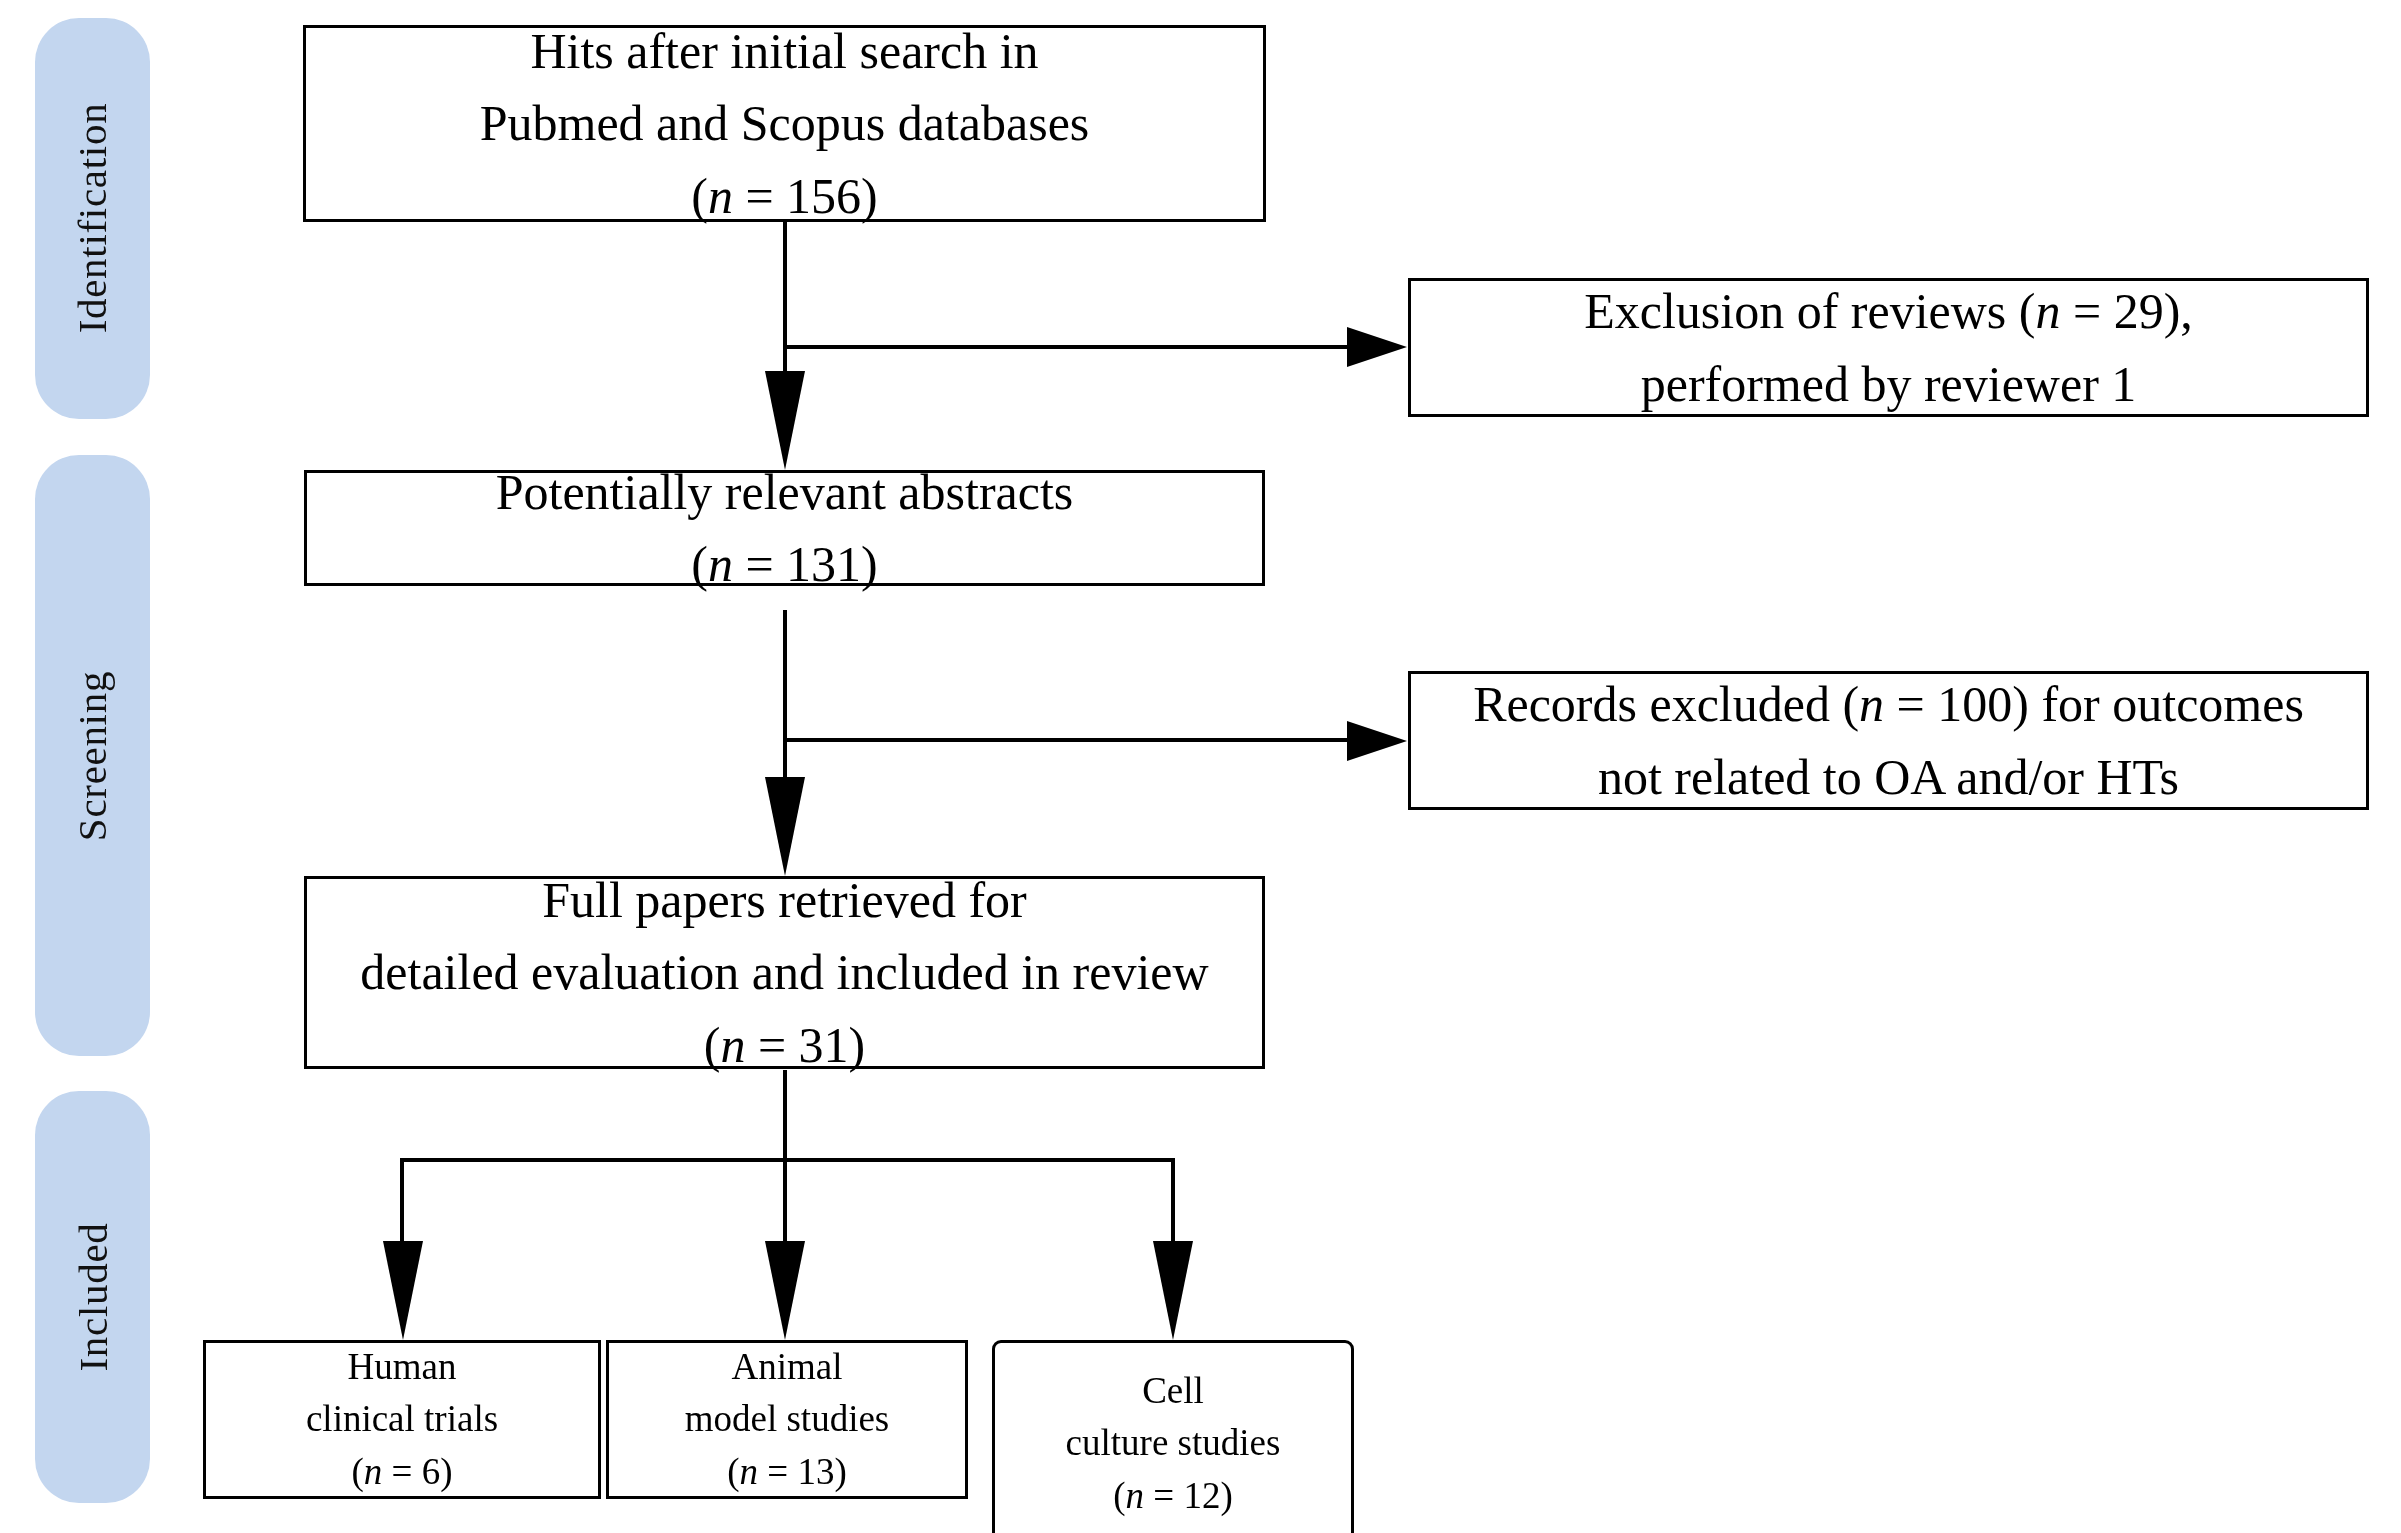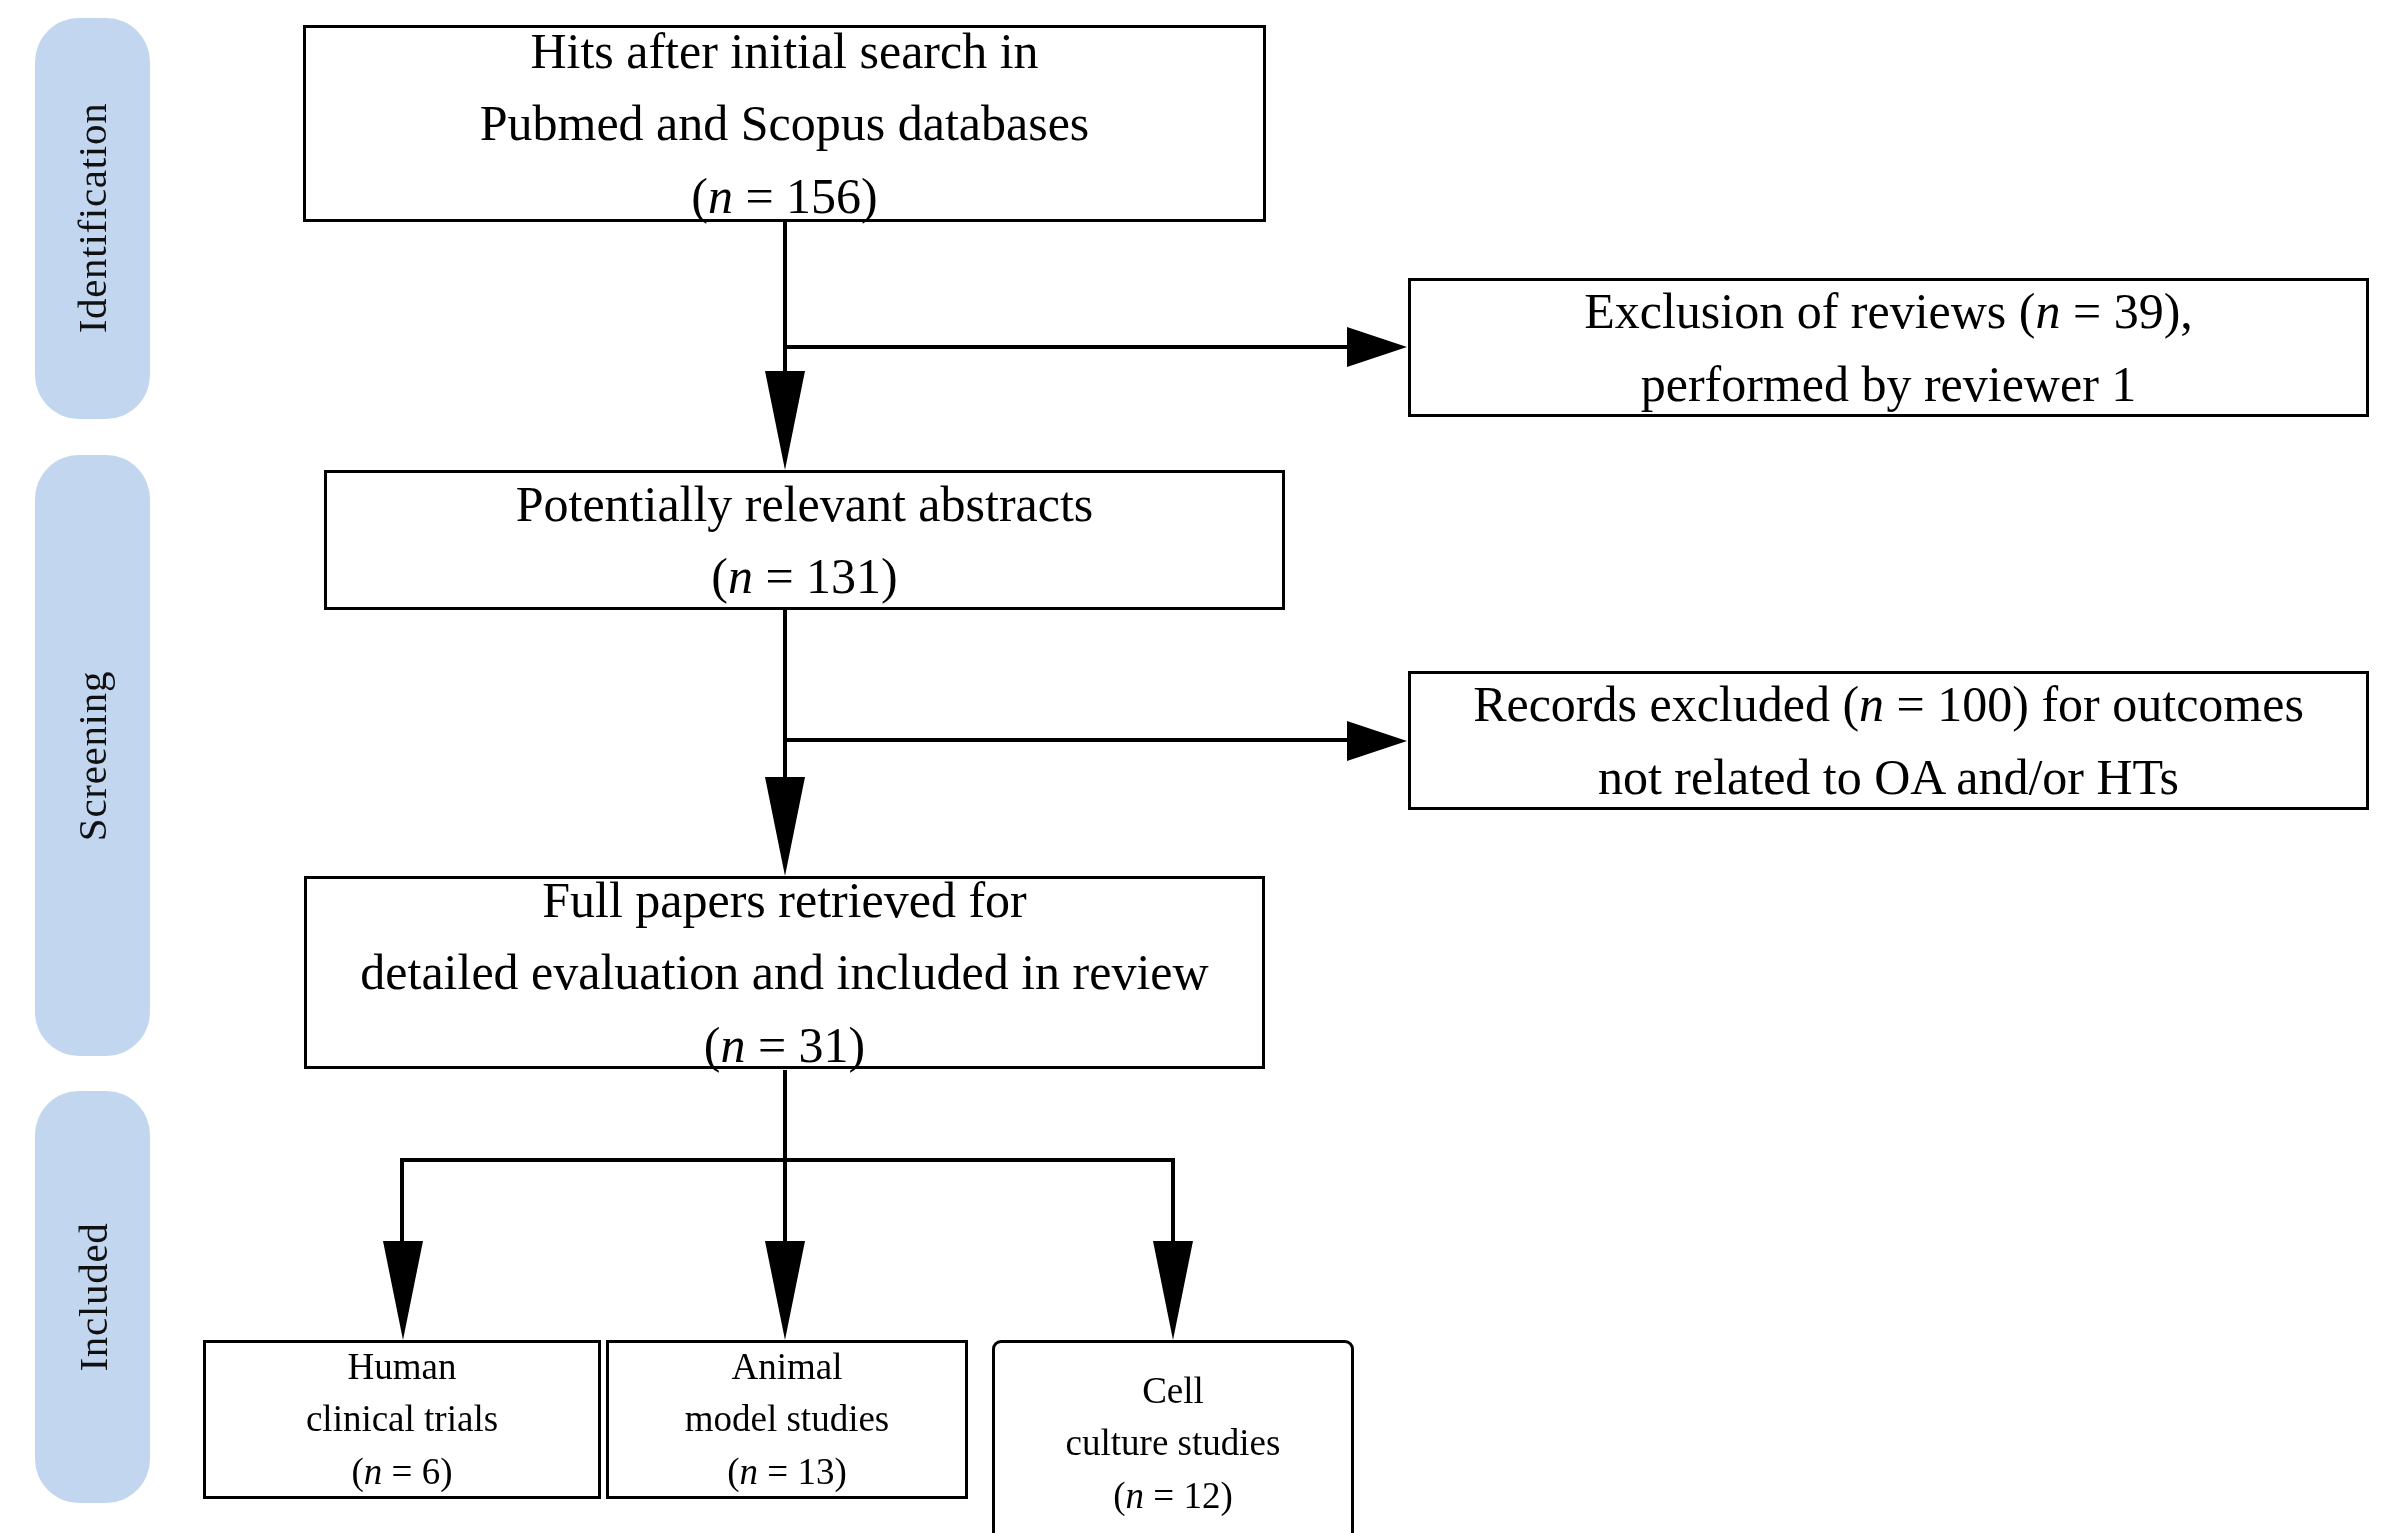--- a/index.html
+++ b/index.html
@@ -98,25 +98,25 @@
     <span class="pill-label">Included</span>
   </div>
 
   <div class="box" style="left:303px; top:25px; width:963px; height:197px;">
     <div class="line">Hits after initial search in</div>
     <div class="line">Pubmed and Scopus databases</div>
     <div class="line"><span>(</span><span class="nvar">n</span><span> = 156)</span></div>
   </div>
 
   <div class="box" style="left:1408px; top:278px; width:961px; height:139px;">
-    <div class="line"><span>Exclusion of reviews (</span><span class="nvar">n</span><span> = 39),</span></div>
+    <div class="line"><span>Exclusion of reviews (</span><span class="nvar">n</span><span> = 29),</span></div>
     <div class="line">performed by reviewer 1</div>
   </div>
 
-  <div class="box" style="left:304px; top:470px; width:961px; height:140px;margin-left:20px;">
+  <div class="box" style="left:304px; top:470px; width:961px; height:116px;">
     <div class="line">Potentially relevant abstracts</div>
     <div class="line"><span>(</span><span class="nvar">n</span><span> = 131)</span></div>
   </div>
 
   <div class="box" style="left:1408px; top:671px; width:961px; height:139px;">
     <div class="line"><span>Records excluded (</span><span class="nvar">n</span><span> = 100) for outcomes</span></div>
     <div class="line">not related to OA and/or HTs</div>
   </div>
 
   <div class="box" style="left:304px; top:876px; width:961px; height:193px;">

